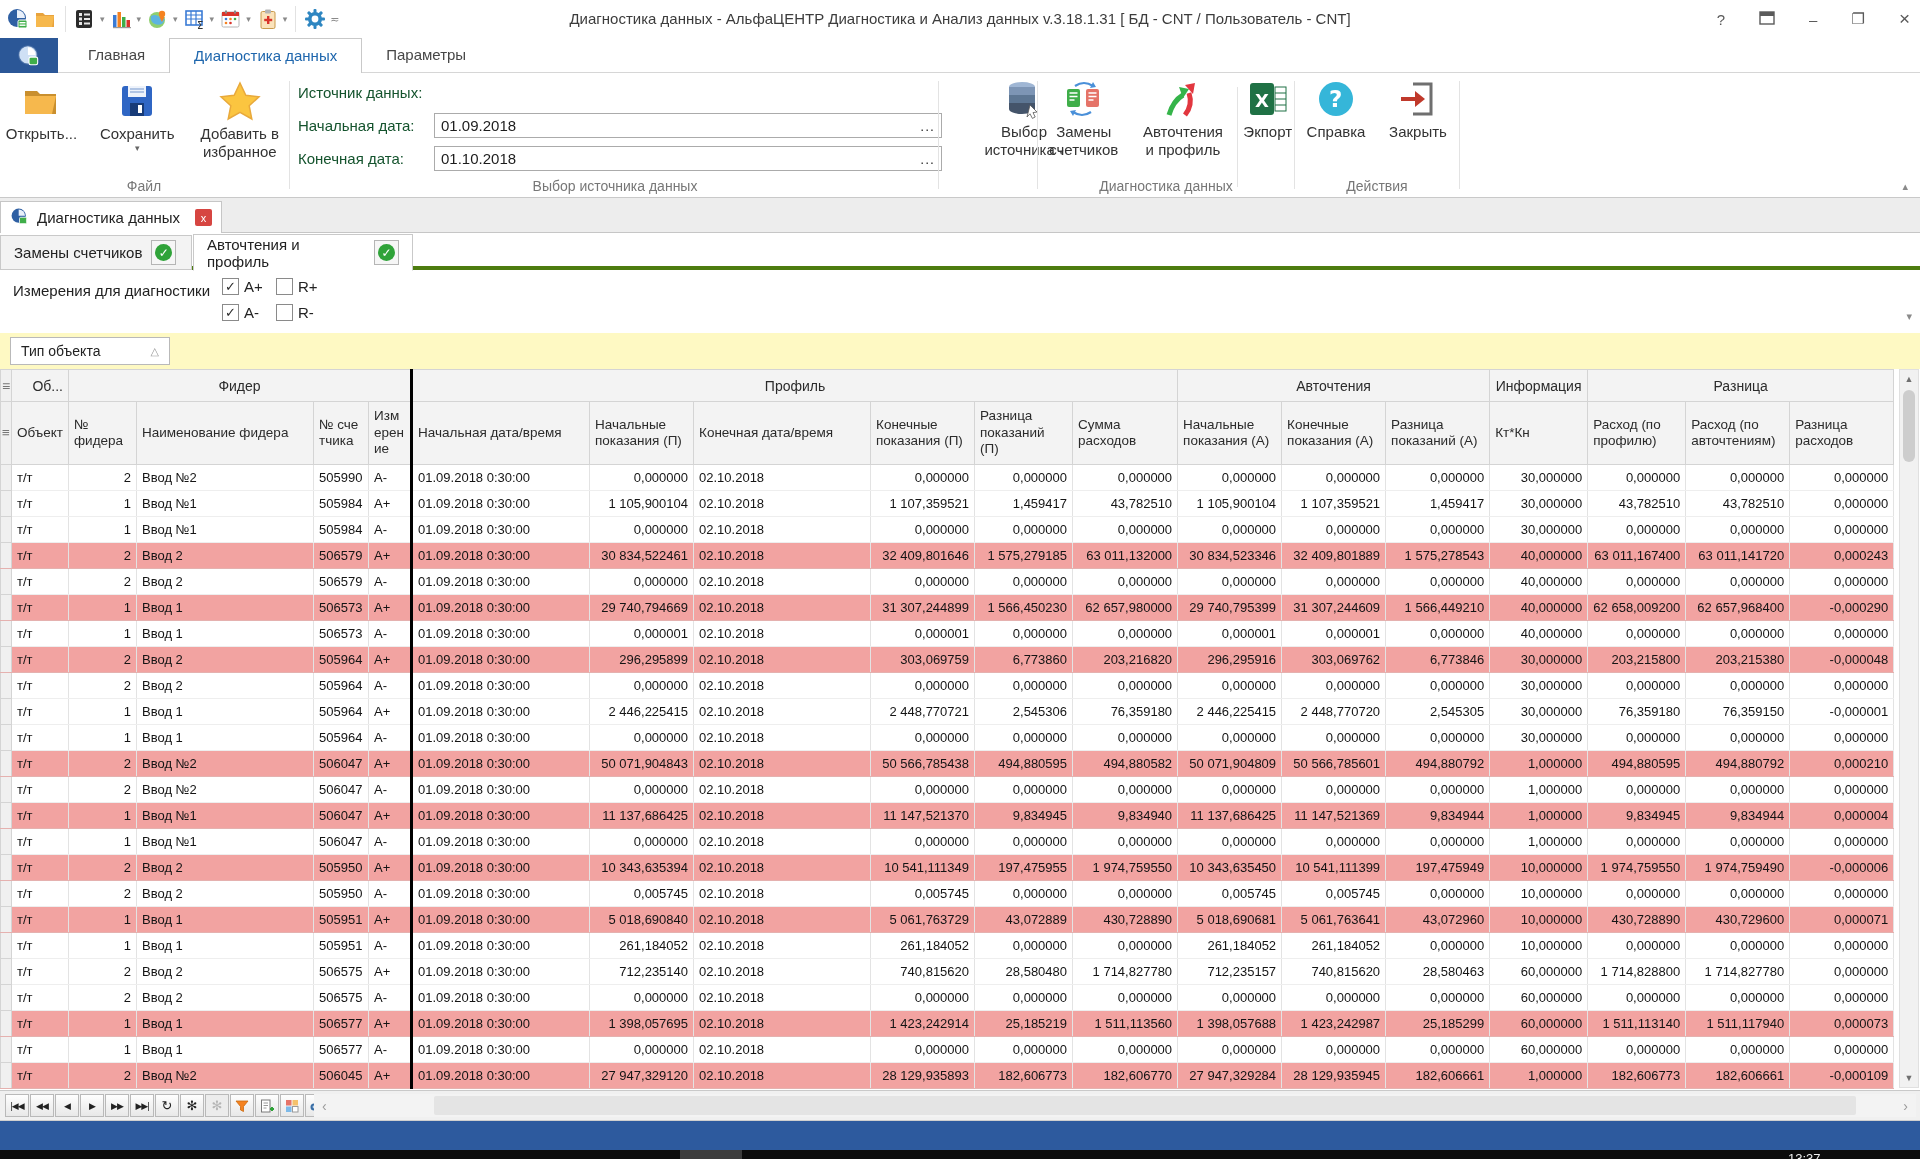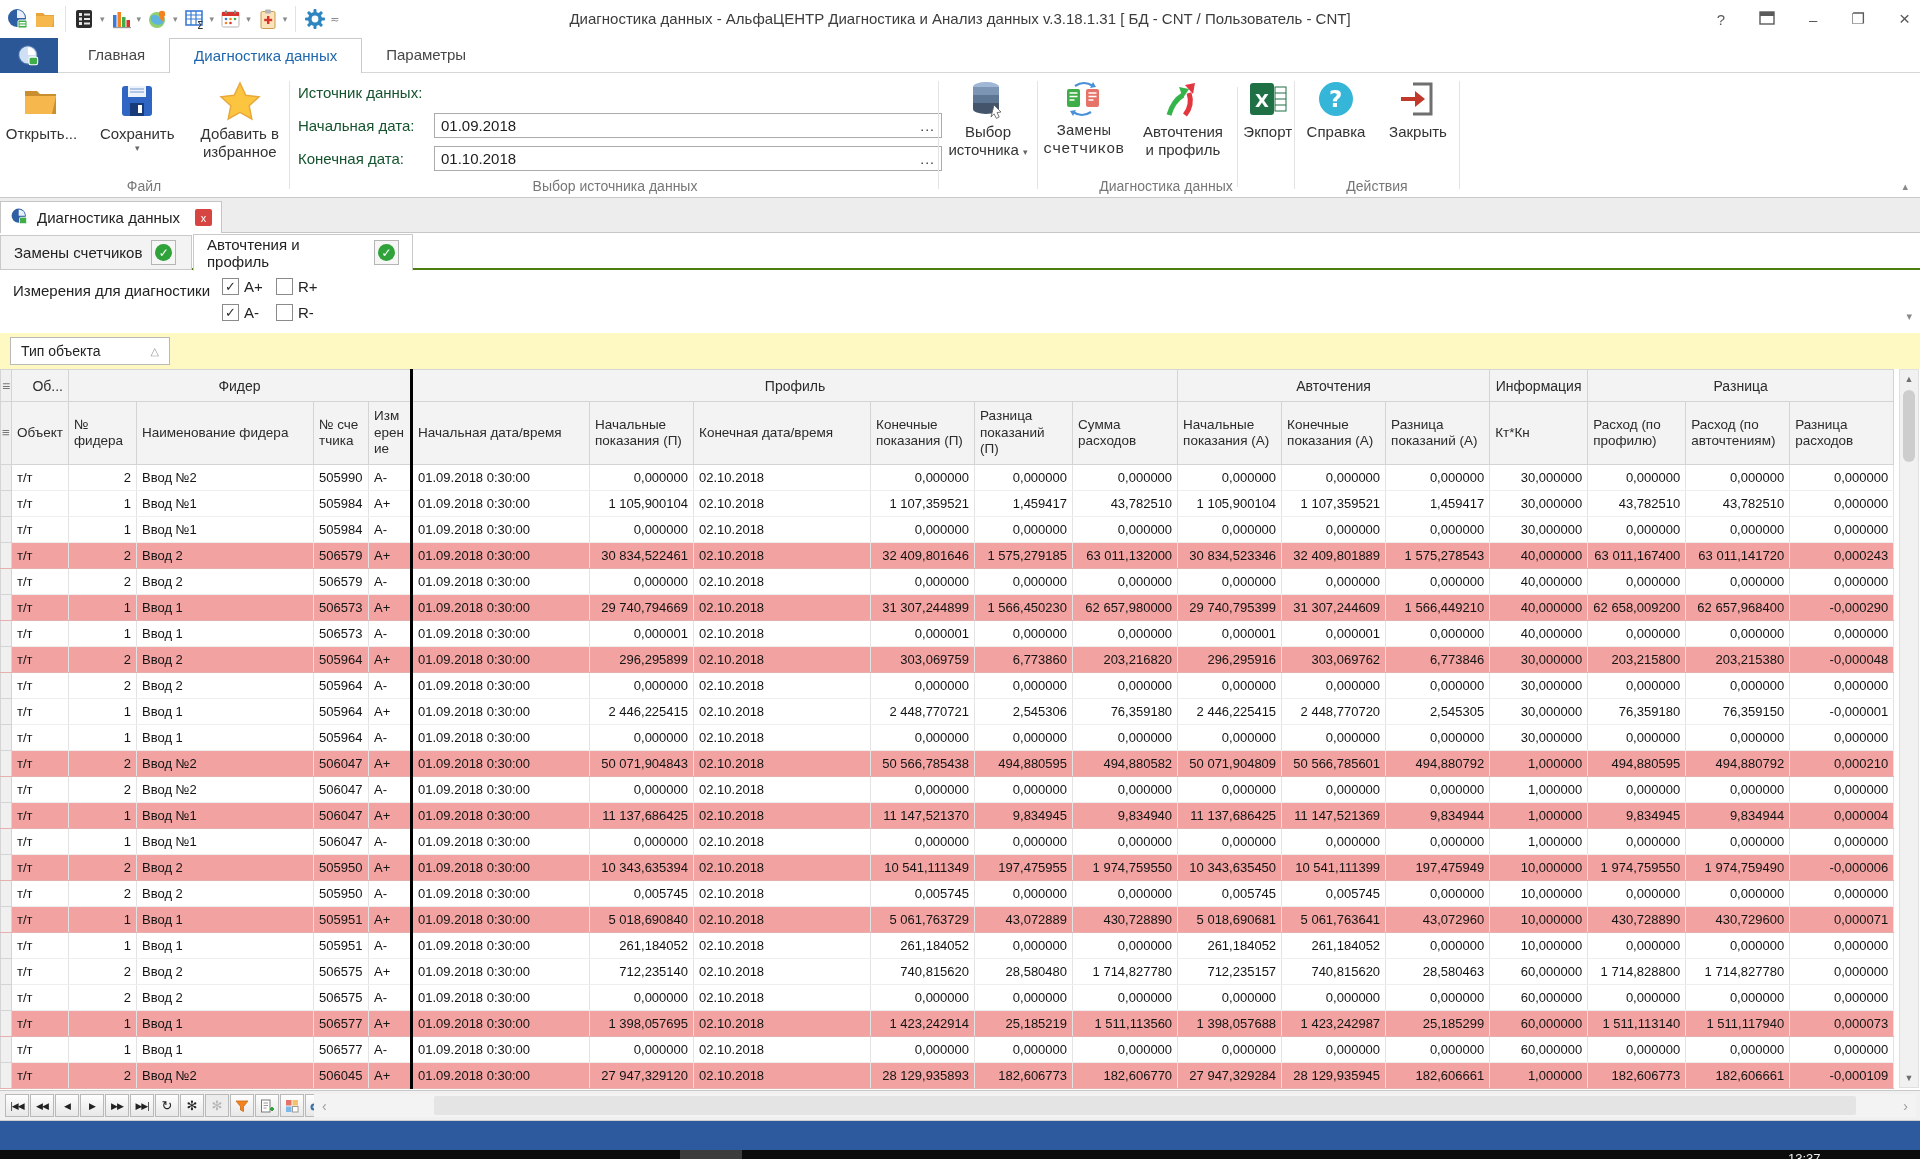--- a/index.html
+++ b/index.html
@@ -38,21 +38,21 @@
   .fbox{width:508px;height:25px;border:1px solid #ababab;box-sizing:border-box;display:flex;align-items:center;padding:0 6px;font-size:15px;color:#1c1c1c;background:#fff;justify-content:space-between;}
   .fbox .dots{color:#333;font-size:14px;letter-spacing:1px;}
   .collapse-chev{position:absolute;right:12px;bottom:4px;color:#8a8a8a;font-size:11px;}
 
   
   .doctab-bar{position:absolute;top:198px;left:0;width:100%;height:35px;background:#ededed;border-bottom:1px solid #c6c6c6;box-sizing:border-box;}
   .doctab{position:absolute;left:0;top:3px;height:32px;width:222px;background:#fff;border:1px solid #c6c6c6;border-bottom:none;display:flex;align-items:center;gap:8px;padding:0 9px;box-sizing:border-box;font-size:15px;color:#222;}
   .closebox{width:17px;height:17px;background:#d64541;color:#fff;font-size:11px;display:flex;align-items:center;justify-content:center;border-radius:2px;margin-left:auto;}
 
   
-  .subtab-bar{position:absolute;top:233px;left:0;width:100%;height:37px;background:#fff;border-bottom:2px solid #4d7c0f;box-sizing:border-box;}
+  .subtab-bar{position:absolute;top:233px;left:0;width:100%;height:37px;background:#fff;border-bottom:4px solid #4d7c0f;box-sizing:border-box;}
   .subtab{position:absolute;top:2px;height:35px;display:flex;align-items:center;gap:9px;padding:0 13px;font-size:15px;color:#222;border:1px solid #c9c9c9;box-sizing:border-box;background:#f3f3f3;}
   .subtab.active{background:#fff;border-bottom:1px solid #fff;top:1px;height:37px;z-index:2;}
   .badge{width:23px;height:23px;border:1px solid #b5b5b5;background:#f6f6f6;display:flex;align-items:center;justify-content:center;}
   .badge .c{width:17px;height:17px;border-radius:50%;background:#2fa339;color:#fff;font-size:12px;display:flex;align-items:center;justify-content:center;}
 
   
   .measure{position:absolute;top:270px;left:0;width:100%;height:63px;background:#fff;}
   .mlabel{position:absolute;left:13px;top:12px;font-size:15px;color:#222;}
   .cb{position:absolute;display:flex;align-items:center;gap:5px;font-size:15px;color:#222;}
   .cbox{width:17px;height:17px;border:1px solid #8a8a8a;background:#fff;box-sizing:border-box;display:flex;align-items:center;justify-content:center;font-size:13px;color:#2b2b2b;}
@@ -282,40 +282,40 @@
         <div class="fbox">
           <span>01.10.2018</span>
           <span class="dots">...</span>
         </div>
       </div>
       <div class="rgroup-label">Выбор источника данных</div>
     </div>
 
     <div class="vsep" style="left:938px;"></div>
 
-    <div class="rgroup" style="left:940px;width:96px;">
+    <div class="rgroup" style="left:940px;width:96px;padding-left:36px;">
       <div class="bigbtn" style="width:96px;">
         <span class="bicon">
           <svg width="40" height="40" viewBox="0 0 40 40">
               <ellipse cx="18" cy="8" rx="13" ry="5" fill="#9fb6d4"></ellipse>
               <path d="M5 8 v8 a13 5 0 0 0 26 0 v-8" fill="#7d95b5"></path>
               <path d="M5 16 v8 a13 5 0 0 0 26 0 v-8" fill="#5d7693"></path>
               <path d="M5 24 v6 a13 5 0 0 0 26 0 v-6" fill="#44546a"></path>
               <path d="M26 26 l7 7 -4 .6 2.2 4.4 -2.8 1.4 -2.4 -4.6 -3 3.2z" fill="#fff" stroke="#555" stroke-width="0.8"></path>
             </svg>
         </span>
         <span class="blabel"><span>Выбор</span><br><span>источника</span> <span class="caret">▾</span></span>
       </div>
     </div>
 
     <div class="vsep" style="left:1037px;"></div>
 
     <div class="rgroup" style="left:1039px;width:254px;">
       <div style="display:flex;justify-content:center;gap:4px;">
-        <div class="bigbtn" style="width:92px;font-family:Liberation Mono, monospace;">
+        <div class="bigbtn" style="width:92px;">
           <span class="bicon">
             <svg width="42" height="40" viewBox="0 0 42 40">
                 <path d="M12 7 q9 -6 18 0" fill="none" stroke="#4a90d9" stroke-width="2.2"></path>
                 <path d="M30 3 l3 5 -6 1z" fill="#4a90d9"></path>
                 <rect x="4" y="10" width="13" height="18" rx="2" fill="#3fae49"></rect>
                 <path d="M6.5 14 h8 M6.5 17.5 h8 M6.5 21 h5" stroke="#fff" stroke-width="1.6"></path>
                 <rect x="23" y="10" width="13" height="18" rx="2" fill="#e57368"></rect>
                 <path d="M25.5 14 h8 M25.5 17.5 h8 M25.5 21 h5" stroke="#fff" stroke-width="1.6"></path>
                 <path d="M28 33 q-9 6 -18 0" fill="none" stroke="#4a90d9" stroke-width="2.2"></path>
                 <path d="M10 37 l-3 -5 6 -1z" fill="#4a90d9"></path>

